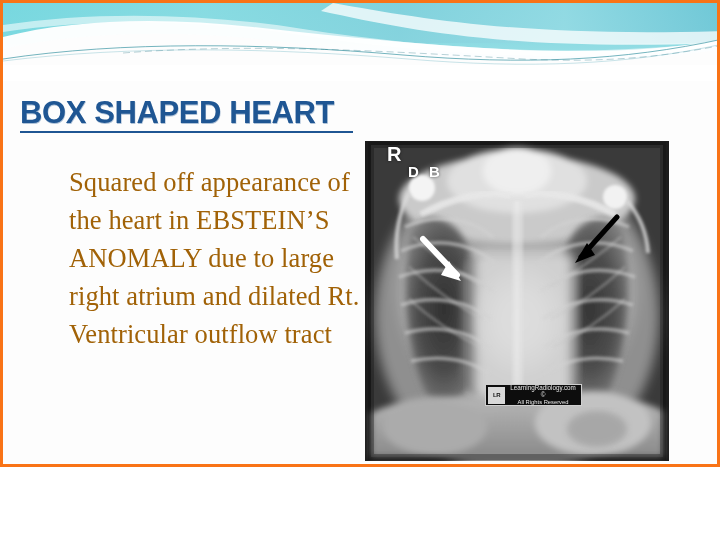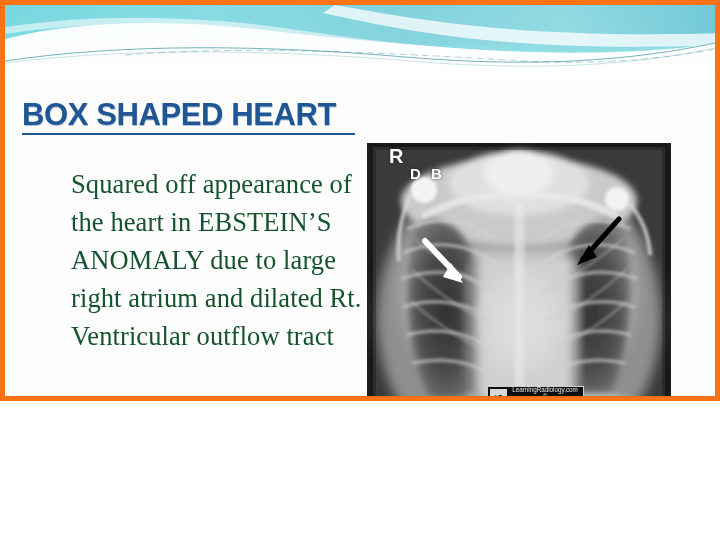--- a/index.html
+++ b/index.html
@@ -6,23 +6,23 @@
 
   html, body {
     width:720px; height:541px;
     background:#ffffff;
     font-family:"Liberation Sans", sans-serif;
     overflow:hidden;
   }
 
   #slide {
     position:relative;
-    width:720px; height:401px;
+    width:720px; height:467px;
     background:#fdfdfd;
-    border:5px solid #f97316;
+    border:3px solid #f97316;
     overflow:hidden;
   }
 
   
   #header-band {
     position:absolute;
     left:0; top:0;
     width:720px; height:78px;
     overflow:hidden;
   }
@@ -49,21 +49,21 @@
   }
 
   
   #body-text {
     position:absolute;
     left:66px; top:160px;
     width:292px;
     font-family:"Liberation Serif", serif;
     font-size:26.5px;
     line-height:38px;
-    color:#14532d;
+    color:#a16207;
     letter-spacing:0.1px;
   }
 
   
   #xray-frame {
     position:absolute;
     left:362px; top:138px;
     width:304px; height:320px;
     background:#2b2b2b;
     overflow:hidden;

